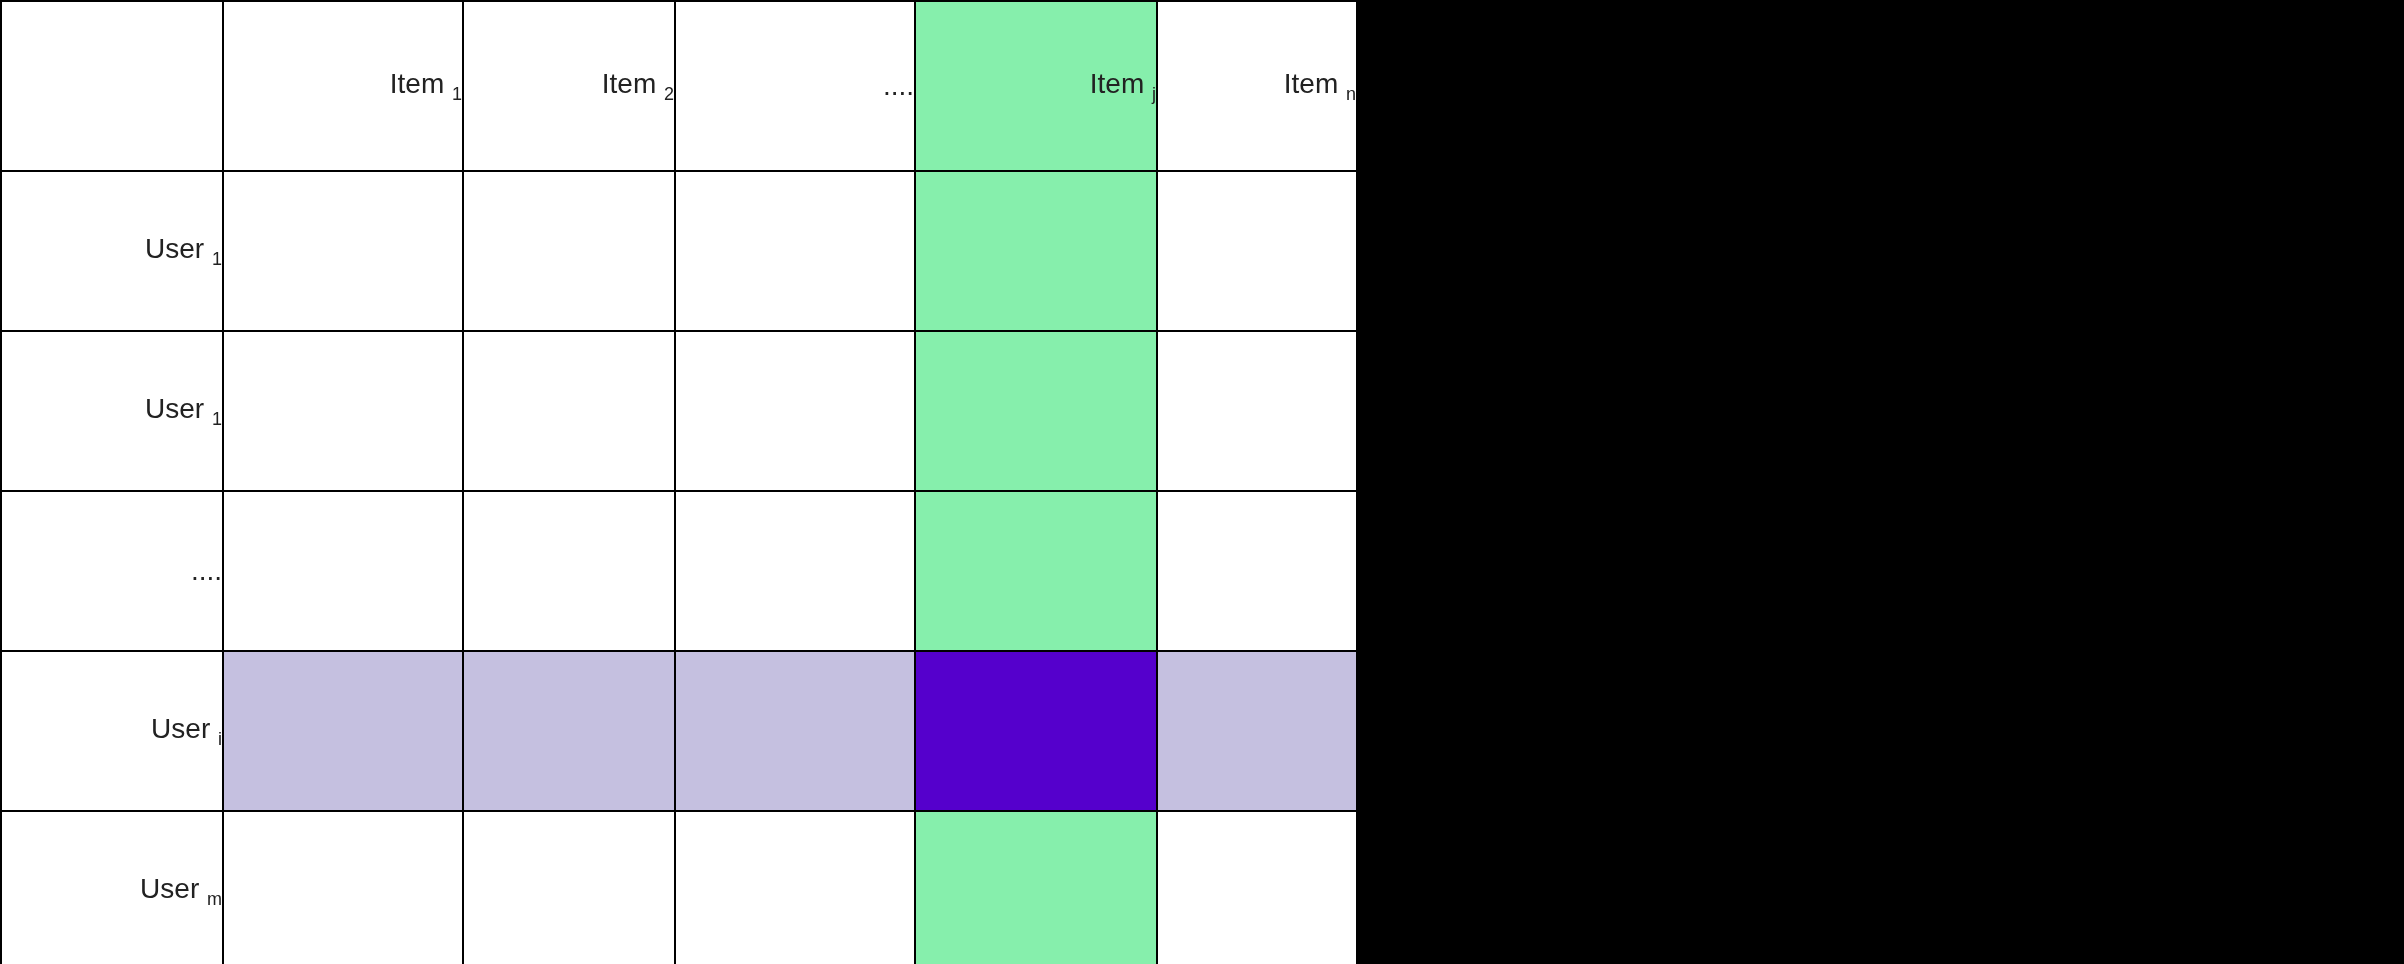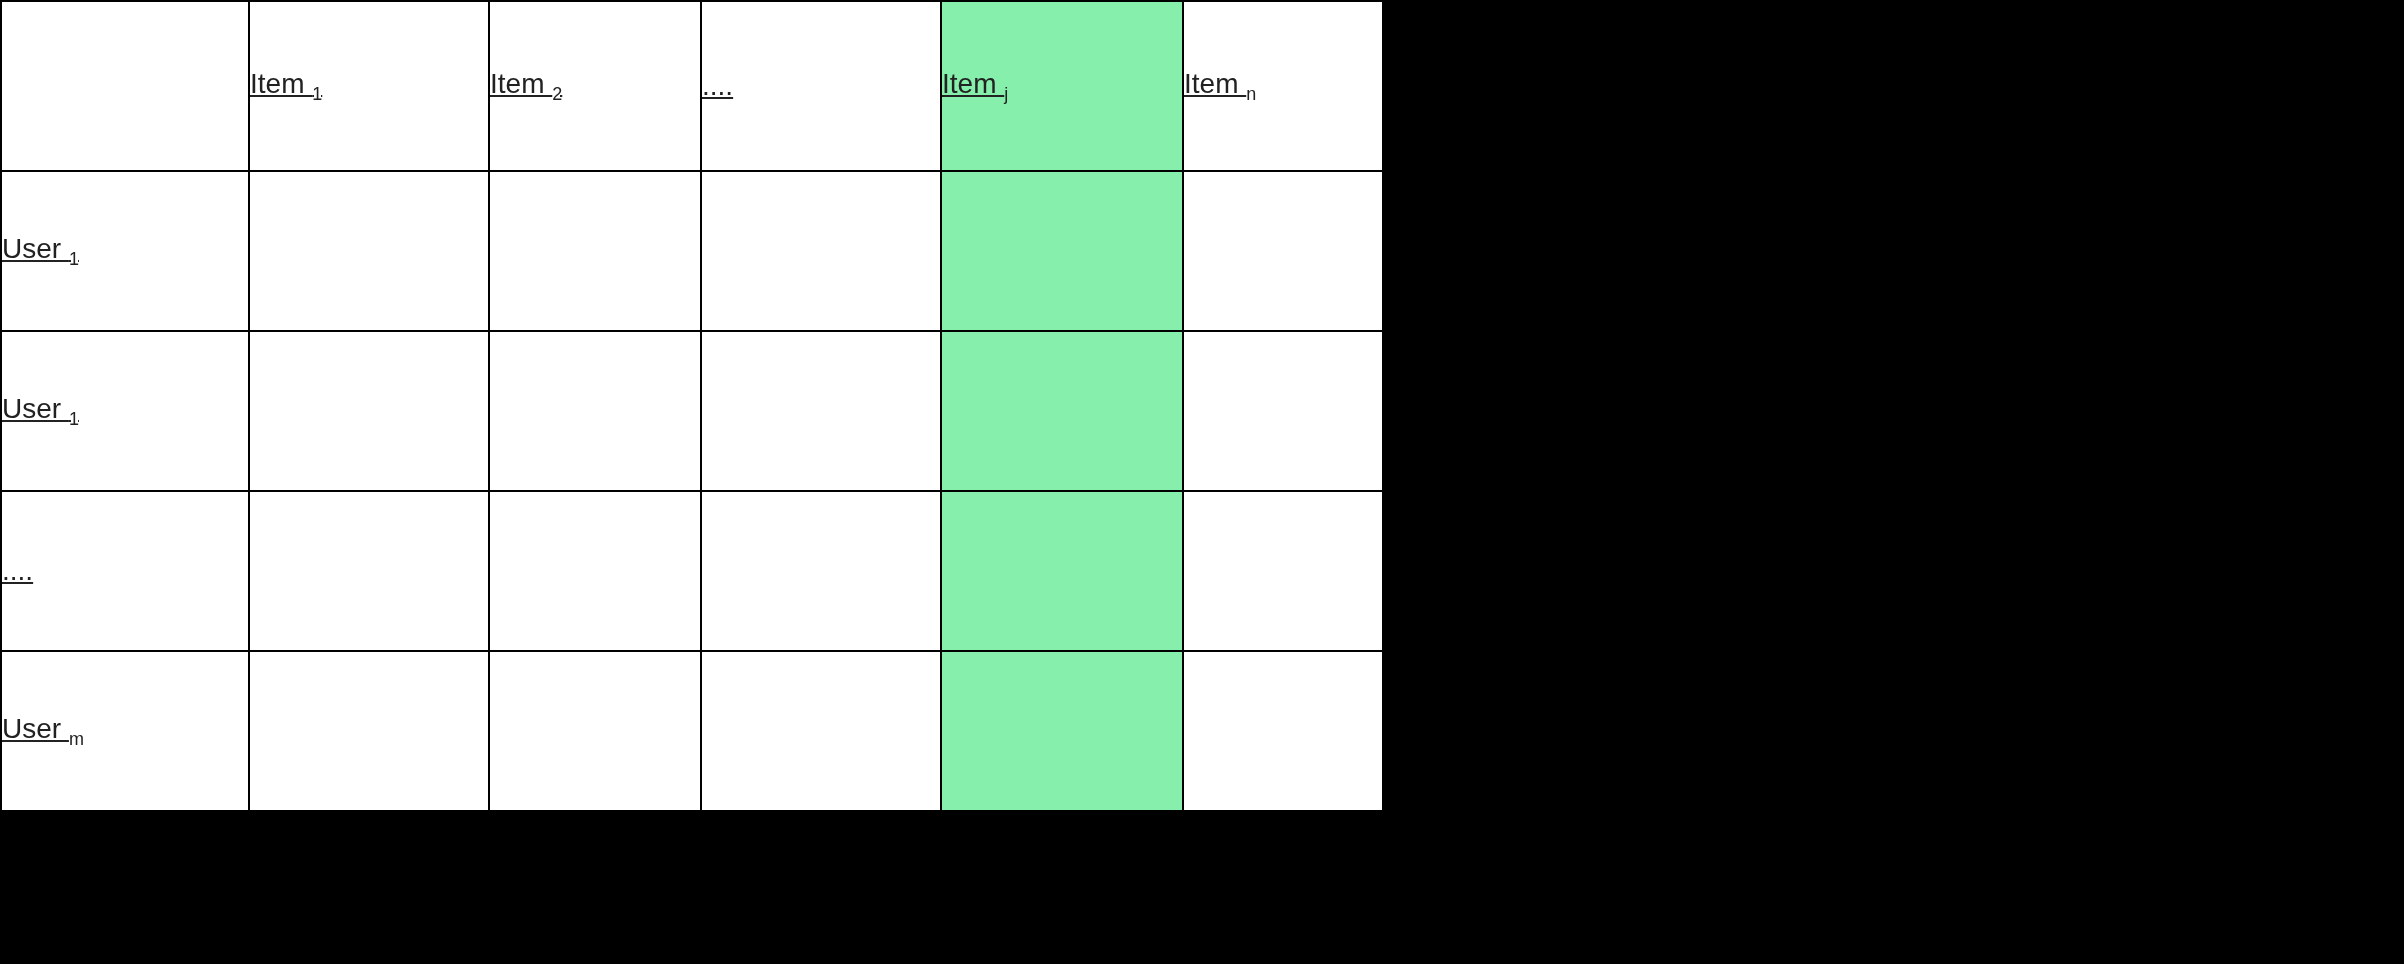--- a/index.html
+++ b/index.html
@@ -23,30 +23,29 @@
       padding: 0;
     }
 
     table {
       border-collapse: collapse;
       table-layout: fixed;
     }
 
     td, th {
       border: 2px solid #000000;
-      text-align: left;
+      text-align: right;
       vertical-align: middle;
       font-family: Arial, sans-serif;
       font-size: 28px;
       color: #222222;
-      text-decoration: underline;
     }
 
     
-    .col-label { width: 248px; }
+    .col-label { width: 222px; }
     .col-item1 { width: 240px; }
     .col-item2 { width: 212px; }
     .col-dots  { width: 240px; }
     .col-itemj { width: 242px; }
     .col-itemn { width: 200px; }
 
     
     .row-header { height: 170px; }
     .row-data   { height: 160px; }
 
@@ -133,20 +132,30 @@
 
     <tr class="row-data">
       <td class="col-label empty-cell">....</td>
       <td class="col-item1 empty-cell"></td>
       <td class="col-item2 empty-cell"></td>
       <td class="col-dots empty-cell"></td>
       <td class="col-itemj col-j-highlight"></td>
       <td class="col-itemn empty-cell"></td>
     </tr>
 
+    <tr class="row-data">
+      <td class="col-label empty-cell">
+        User <sub>i</sub>
+      </td>
+      <td class="col-item1 row-i-highlight"></td>
+      <td class="col-item2 row-i-highlight"></td>
+      <td class="col-dots row-i-highlight"></td>
+      <td class="col-itemj cell-intersection"></td>
+      <td class="col-itemn row-i-highlight"></td>
+    </tr>
 
     <tr class="row-data">
       <td class="col-label empty-cell">
         User <sub>m</sub>
       </td>
       <td class="col-item1 empty-cell"></td>
       <td class="col-item2 empty-cell"></td>
       <td class="col-dots empty-cell"></td>
       <td class="col-itemj col-j-highlight"></td>
       <td class="col-itemn empty-cell"></td>

